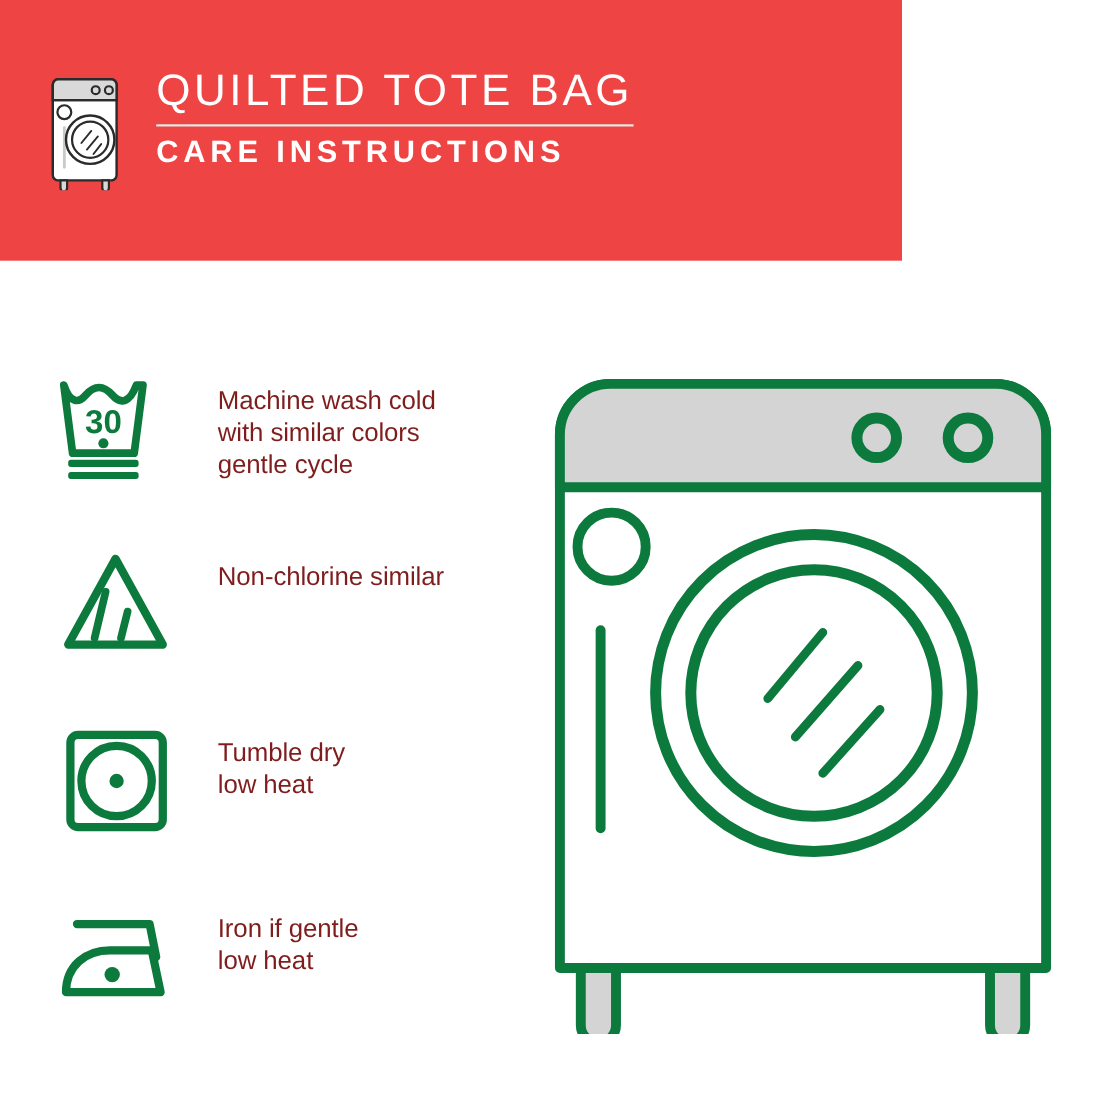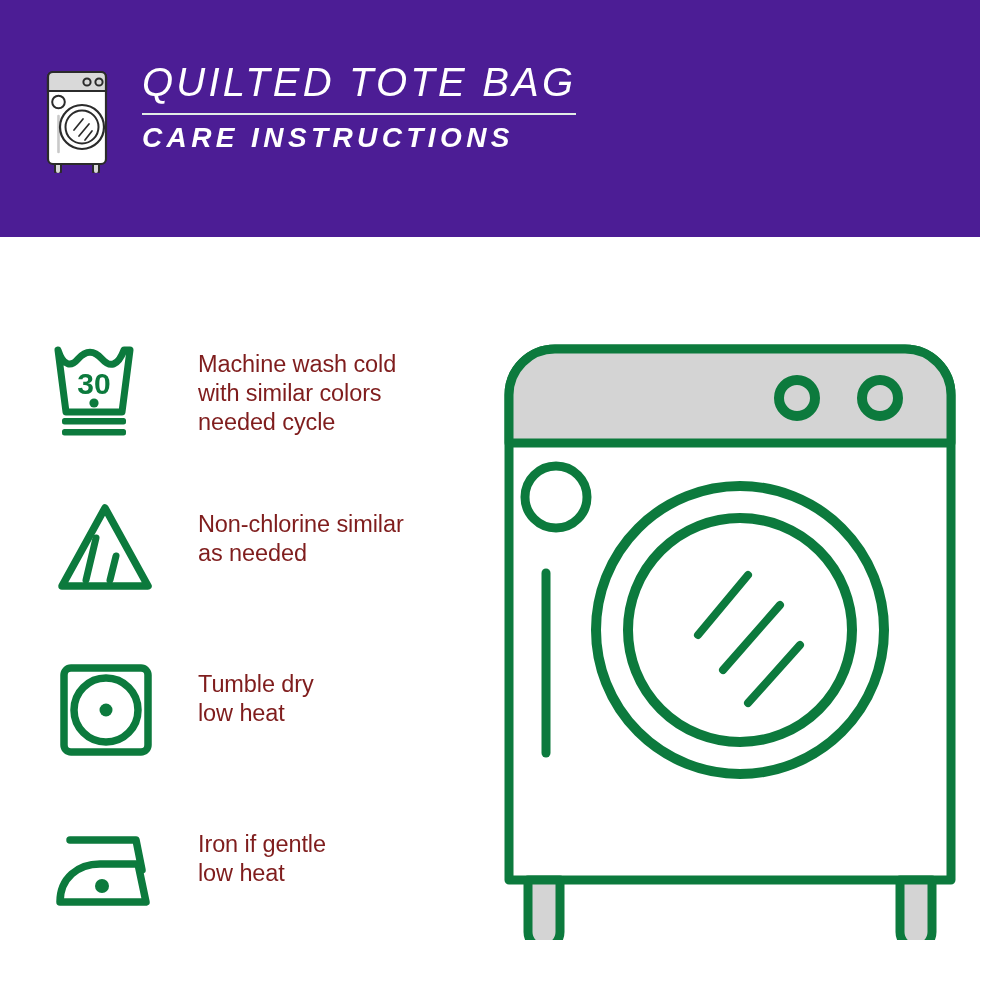--- a/index.html
+++ b/index.html
@@ -14,24 +14,23 @@
     background: #ffffff;
     overflow: hidden;
     font-family: "Liberation Sans", sans-serif;
   }
 
   
   #header-band {
     position: absolute;
     left: 0;
     top: 0;
-    width: 980px;
+    width: 820px;
     height: 237px;
-    background: #4c1d95;
-    font-style: italic;
+    background: #ef4444;
   }
   #header-inner {
     position: absolute;
     left: 42px;
     top: 62px;
     display: flex;
     align-items: flex-start;
   }
   #header-logo-icon {
     width: 78px;
@@ -169,35 +168,34 @@
 
           <circle cx="46" cy="65" r="4.6" fill="#0c7a3d"></circle>
 
           <rect x="14" y="80" width="64" height="6.5" rx="2.5" fill="#0c7a3d"></rect>
           <rect x="14" y="91" width="64" height="6.5" rx="2.5" fill="#0c7a3d"></rect>
         </svg>
       </div>
       <div class="instruction-text">
         <span class="line">Machine wash cold</span>
         <span class="line">with similar colors</span>
-        <span class="line">needed cycle</span>
+        <span class="line">gentle cycle</span>
       </div>
     </div>
 
     <div class="instruction-row">
       <div class="instruction-symbol">
         <svg viewBox="0 0 116 104" width="116" height="104" aria-hidden="true">
           <path d="M57 10 L 100 88 L 14 88 Z" fill="none" stroke="#0c7a3d" stroke-width="7.5" stroke-linejoin="round"></path>
           <line x1="48" y1="40" x2="38" y2="82" stroke="#0c7a3d" stroke-width="7" stroke-linecap="round"></line>
           <line x1="68" y1="58" x2="62" y2="82" stroke="#0c7a3d" stroke-width="7" stroke-linecap="round"></line>
         </svg>
       </div>
       <div class="instruction-text">
         <span class="line">Non-chlorine similar</span>
-        <span class="line">as needed</span>
       </div>
     </div>
 
     <div class="instruction-row">
       <div class="instruction-symbol">
         <svg viewBox="0 0 116 104" width="116" height="104" aria-hidden="true">
           <rect x="16" y="10" width="84" height="84" rx="7" ry="7" fill="none" stroke="#0c7a3d" stroke-width="7.5"></rect>
           <circle cx="58" cy="52" r="32" fill="none" stroke="#0c7a3d" stroke-width="7.5"></circle>
           <circle cx="58" cy="52" r="6.5" fill="#0c7a3d"></circle>
         </svg>

